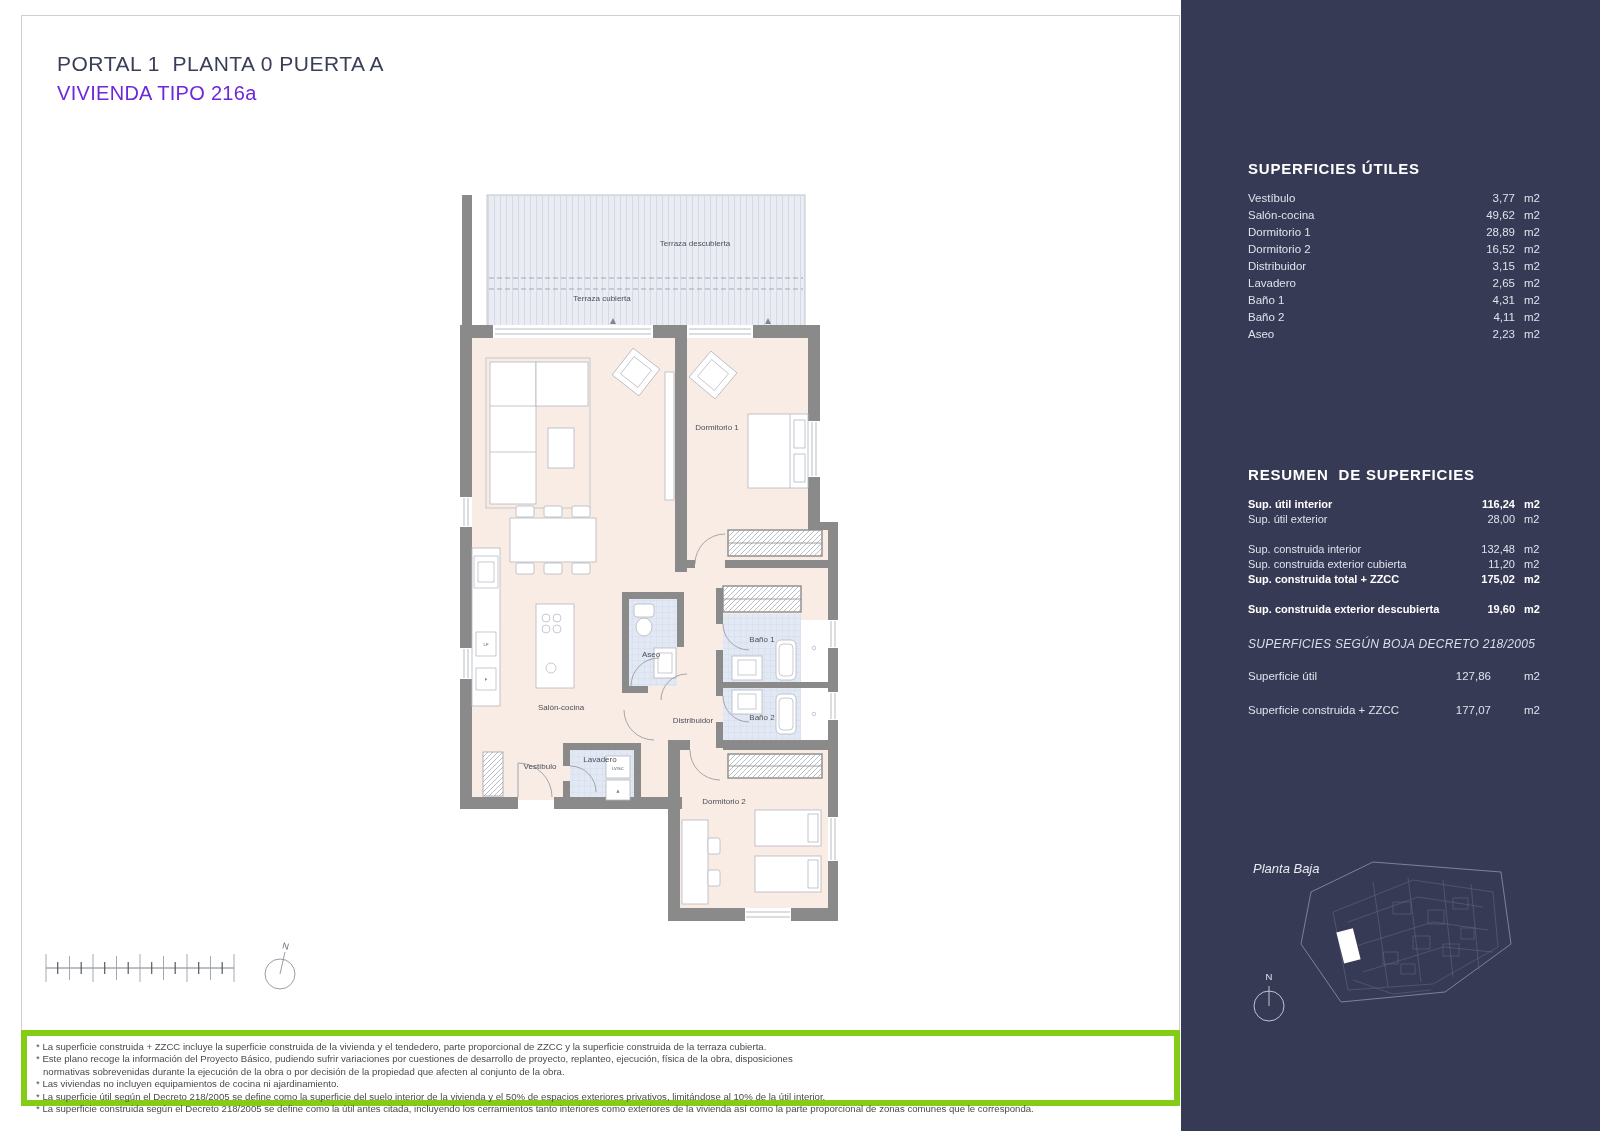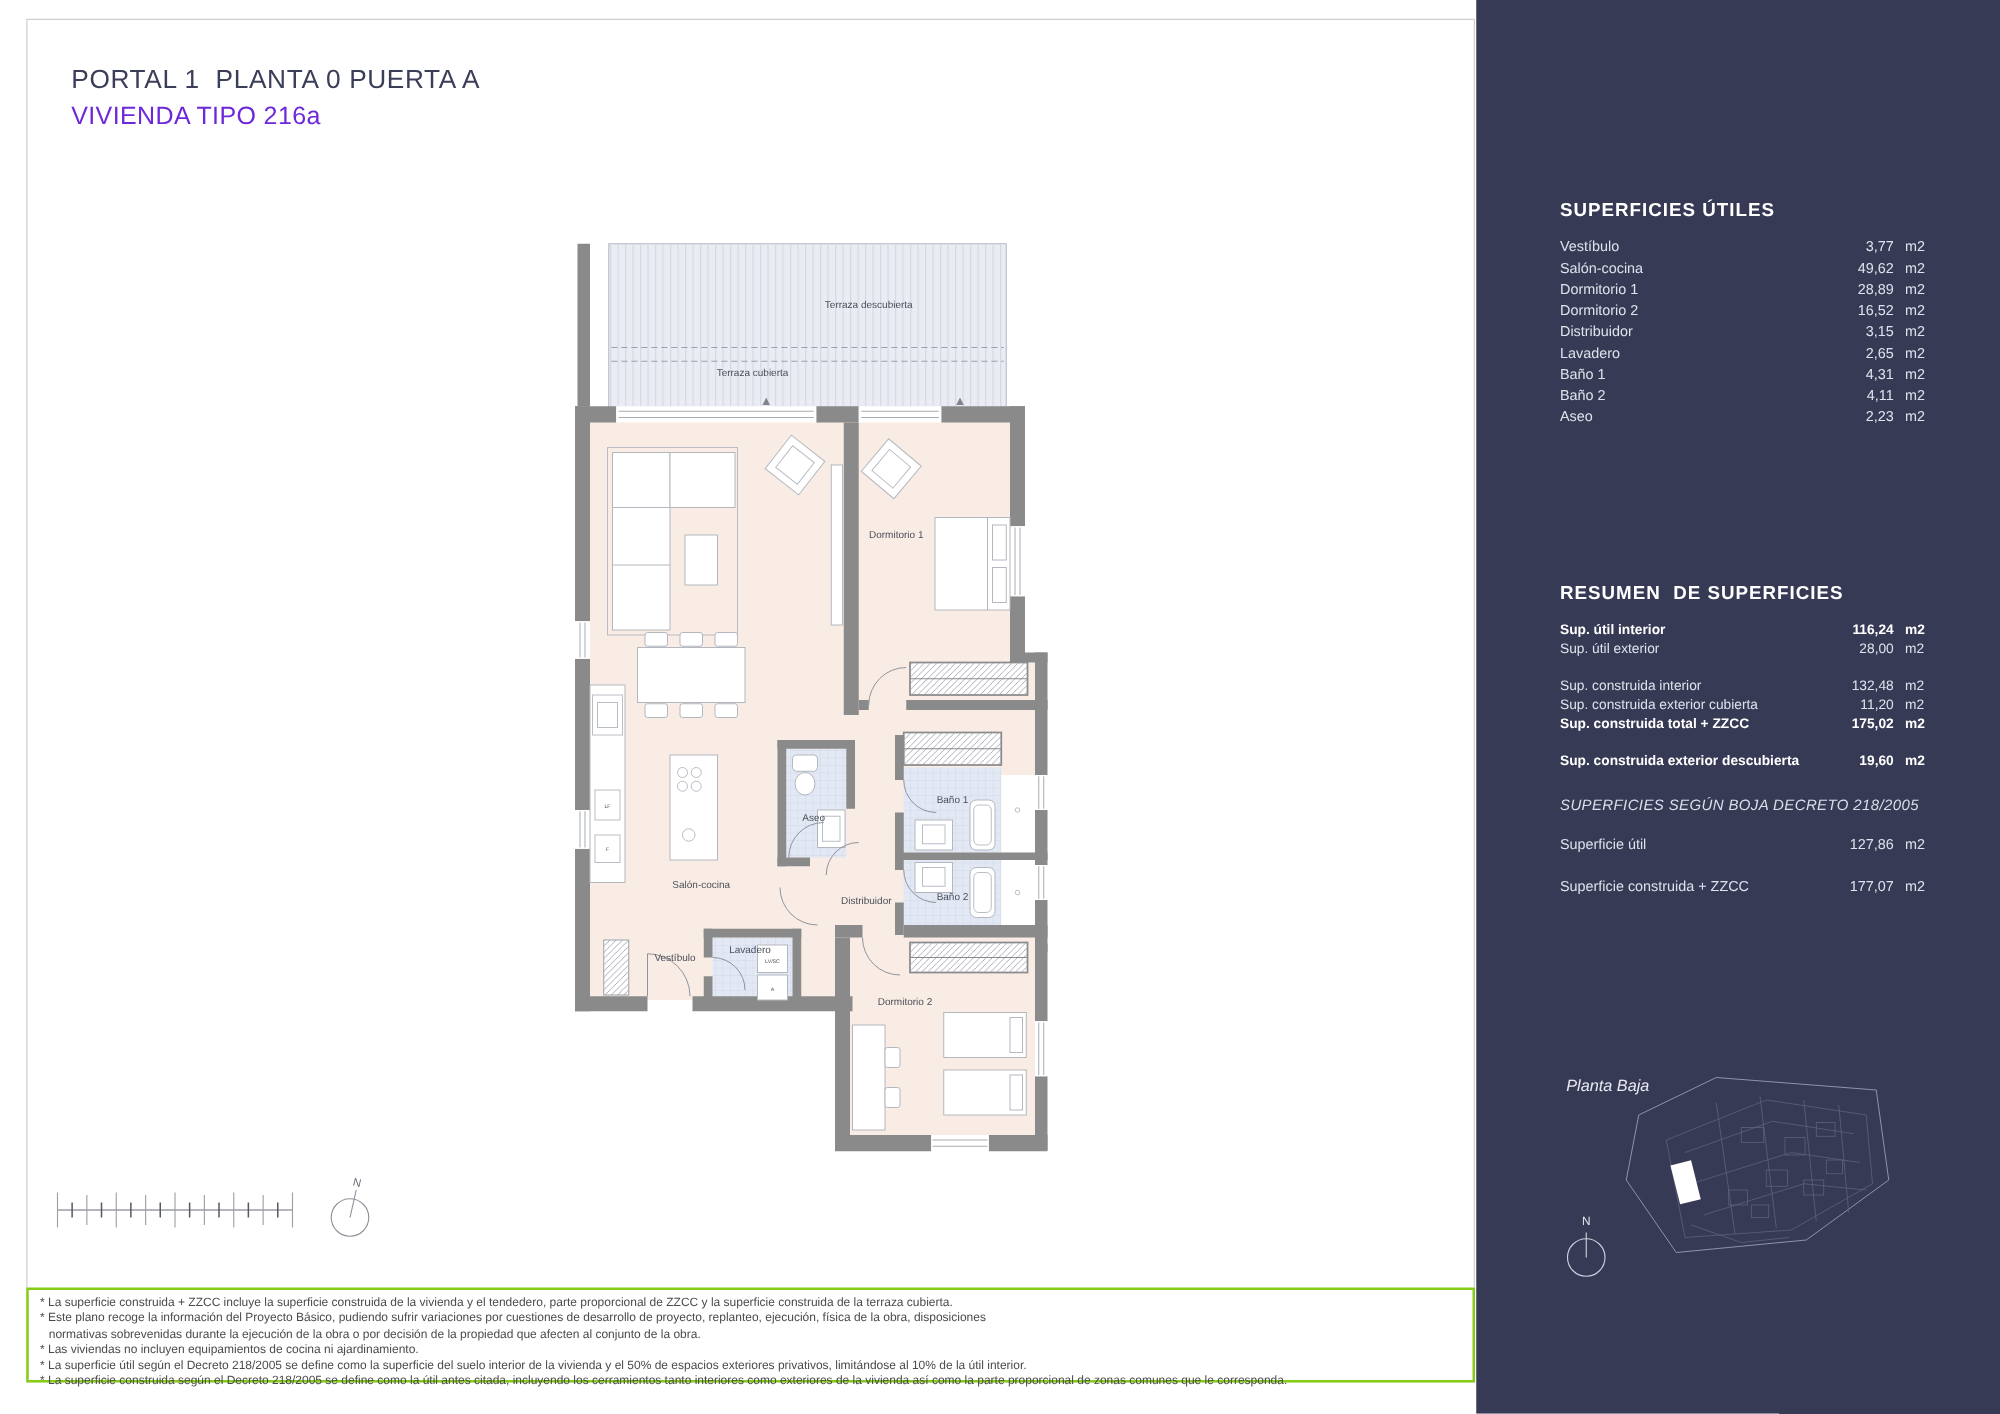--- a/index.html
+++ b/index.html
@@ -36,27 +36,27 @@
   .sb-block{position:absolute;left:67px;width:300px;}
   .sb-h{font-size:15px;font-weight:bold;color:#ffffff;letter-spacing:.8px;white-space:pre;}
   .trow{display:flex;align-items:baseline;font-size:11.5px;line-height:17px;color:#dfe2ec;}
   .trow .label{flex:1;}
   .trow .value{width:64px;text-align:right;}
   .trow .unit{width:24px;text-align:left;padding-left:9px;}
   .trow.bold{font-weight:bold;color:#ffffff;}
   .resumen .trow{line-height:15px;font-size:11px;}
   .tgroup{margin-bottom:15px;}
   .boja-title{font-size:12px;font-style:italic;color:#dcdfe9;letter-spacing:.3px;}
-  .boja .trow{margin-top:17px;}
+  .boja .trow{margin-top:17px;gap:24px;}
   .site-label{position:absolute;left:72px;top:861px;font-size:13px;color:#e8eaf2;font-style:italic;}
   .site-map{position:absolute;left:112px;top:852px;}
   .site-north{position:absolute;left:66px;top:968px;}
   
   .foot{position:absolute;left:21px;top:1030px;width:1159px;height:76px;box-sizing:border-box;
-    border:2px solid #84cc16;background:#fff;padding:5px 9px;}
+    border:6px solid #84cc16;background:#fff;padding:5px 9px;}
   .foot .line{font-size:9.6px;line-height:12.4px;color:#4b4b4b;white-space:nowrap;}
   .foot .line.indent{padding-left:7px;}
 </style>
 </head>
 <body style="--sbg: #373a54; --wall: #8a8a8a; --room: #f9ece4; --tile: #e3e9f4; --terr: #eaecf3; --accent: #3a3e58;">
 
 <div class="frame"></div>
 
 <div class="hdr">
   <div class="title">PORTAL 1  PLANTA 0 PUERTA A</div>

